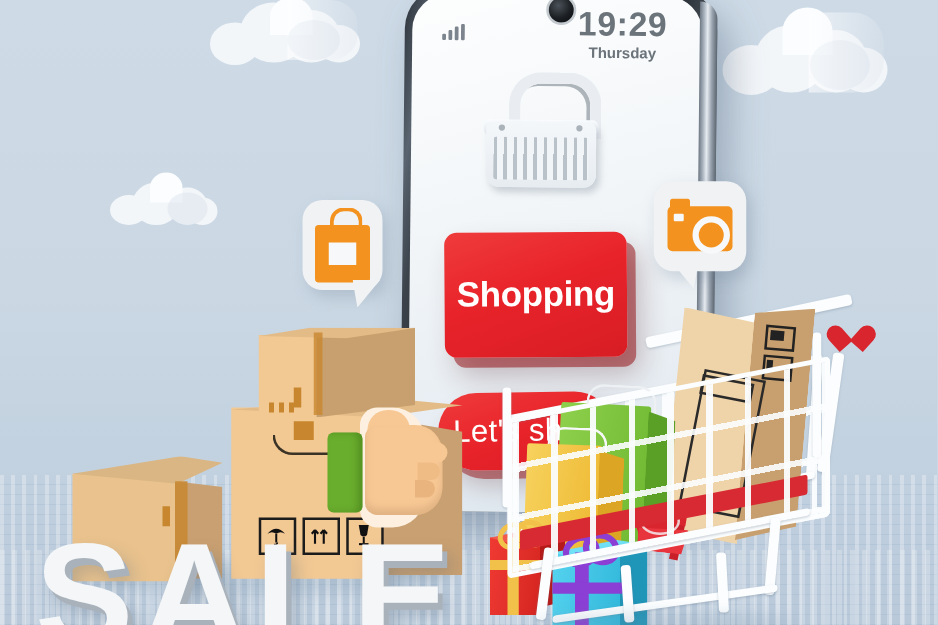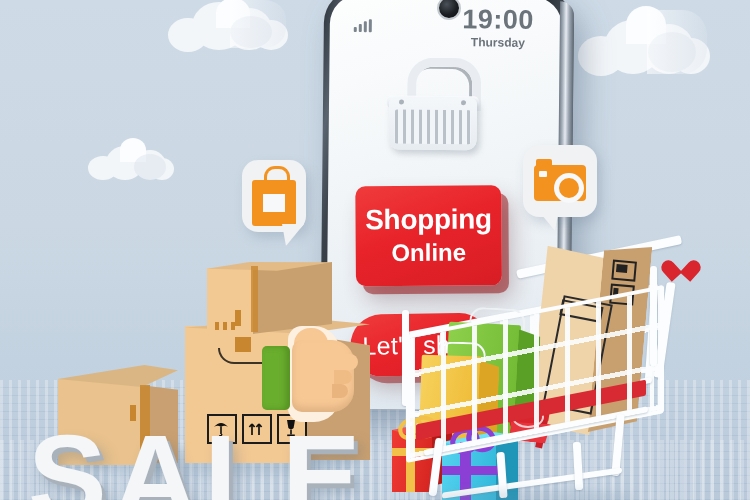--- a/index.html
+++ b/index.html
@@ -200,36 +200,35 @@
     <div class="screen">
 
       <div class="signal">
         <i style="height:5px"></i>
           <i style="height:8px"></i>
           <i style="height:11px"></i>
           <i style="height:13px"></i>
       </div>
 
       <div class="clock">
-        <div class="t">19:00</div>
+        <div class="t">19:29</div>
         <div class="d">Thursday</div>
       </div>
 
       <div class="basket">
         <div class="bk-handle"></div>
         <div class="bk-top"></div>
         <div class="bk-body"></div>
         <div class="bk-ribs"></div>
         <div class="bk-dot" style="left:10px;"></div>
         <div class="bk-dot" style="left:72px;"></div>
       </div>
 
       <div class="btn-shop">
         <div class="l1">Shopping</div>
-        <div class="l2">Online</div>
       </div>
 
       <div class="btn-lets">
         <span>Let's shop</span>
       </div>
 
     </div>
     <div class="phone-edge"></div>
     <div class="camera"></div>
   </div>

